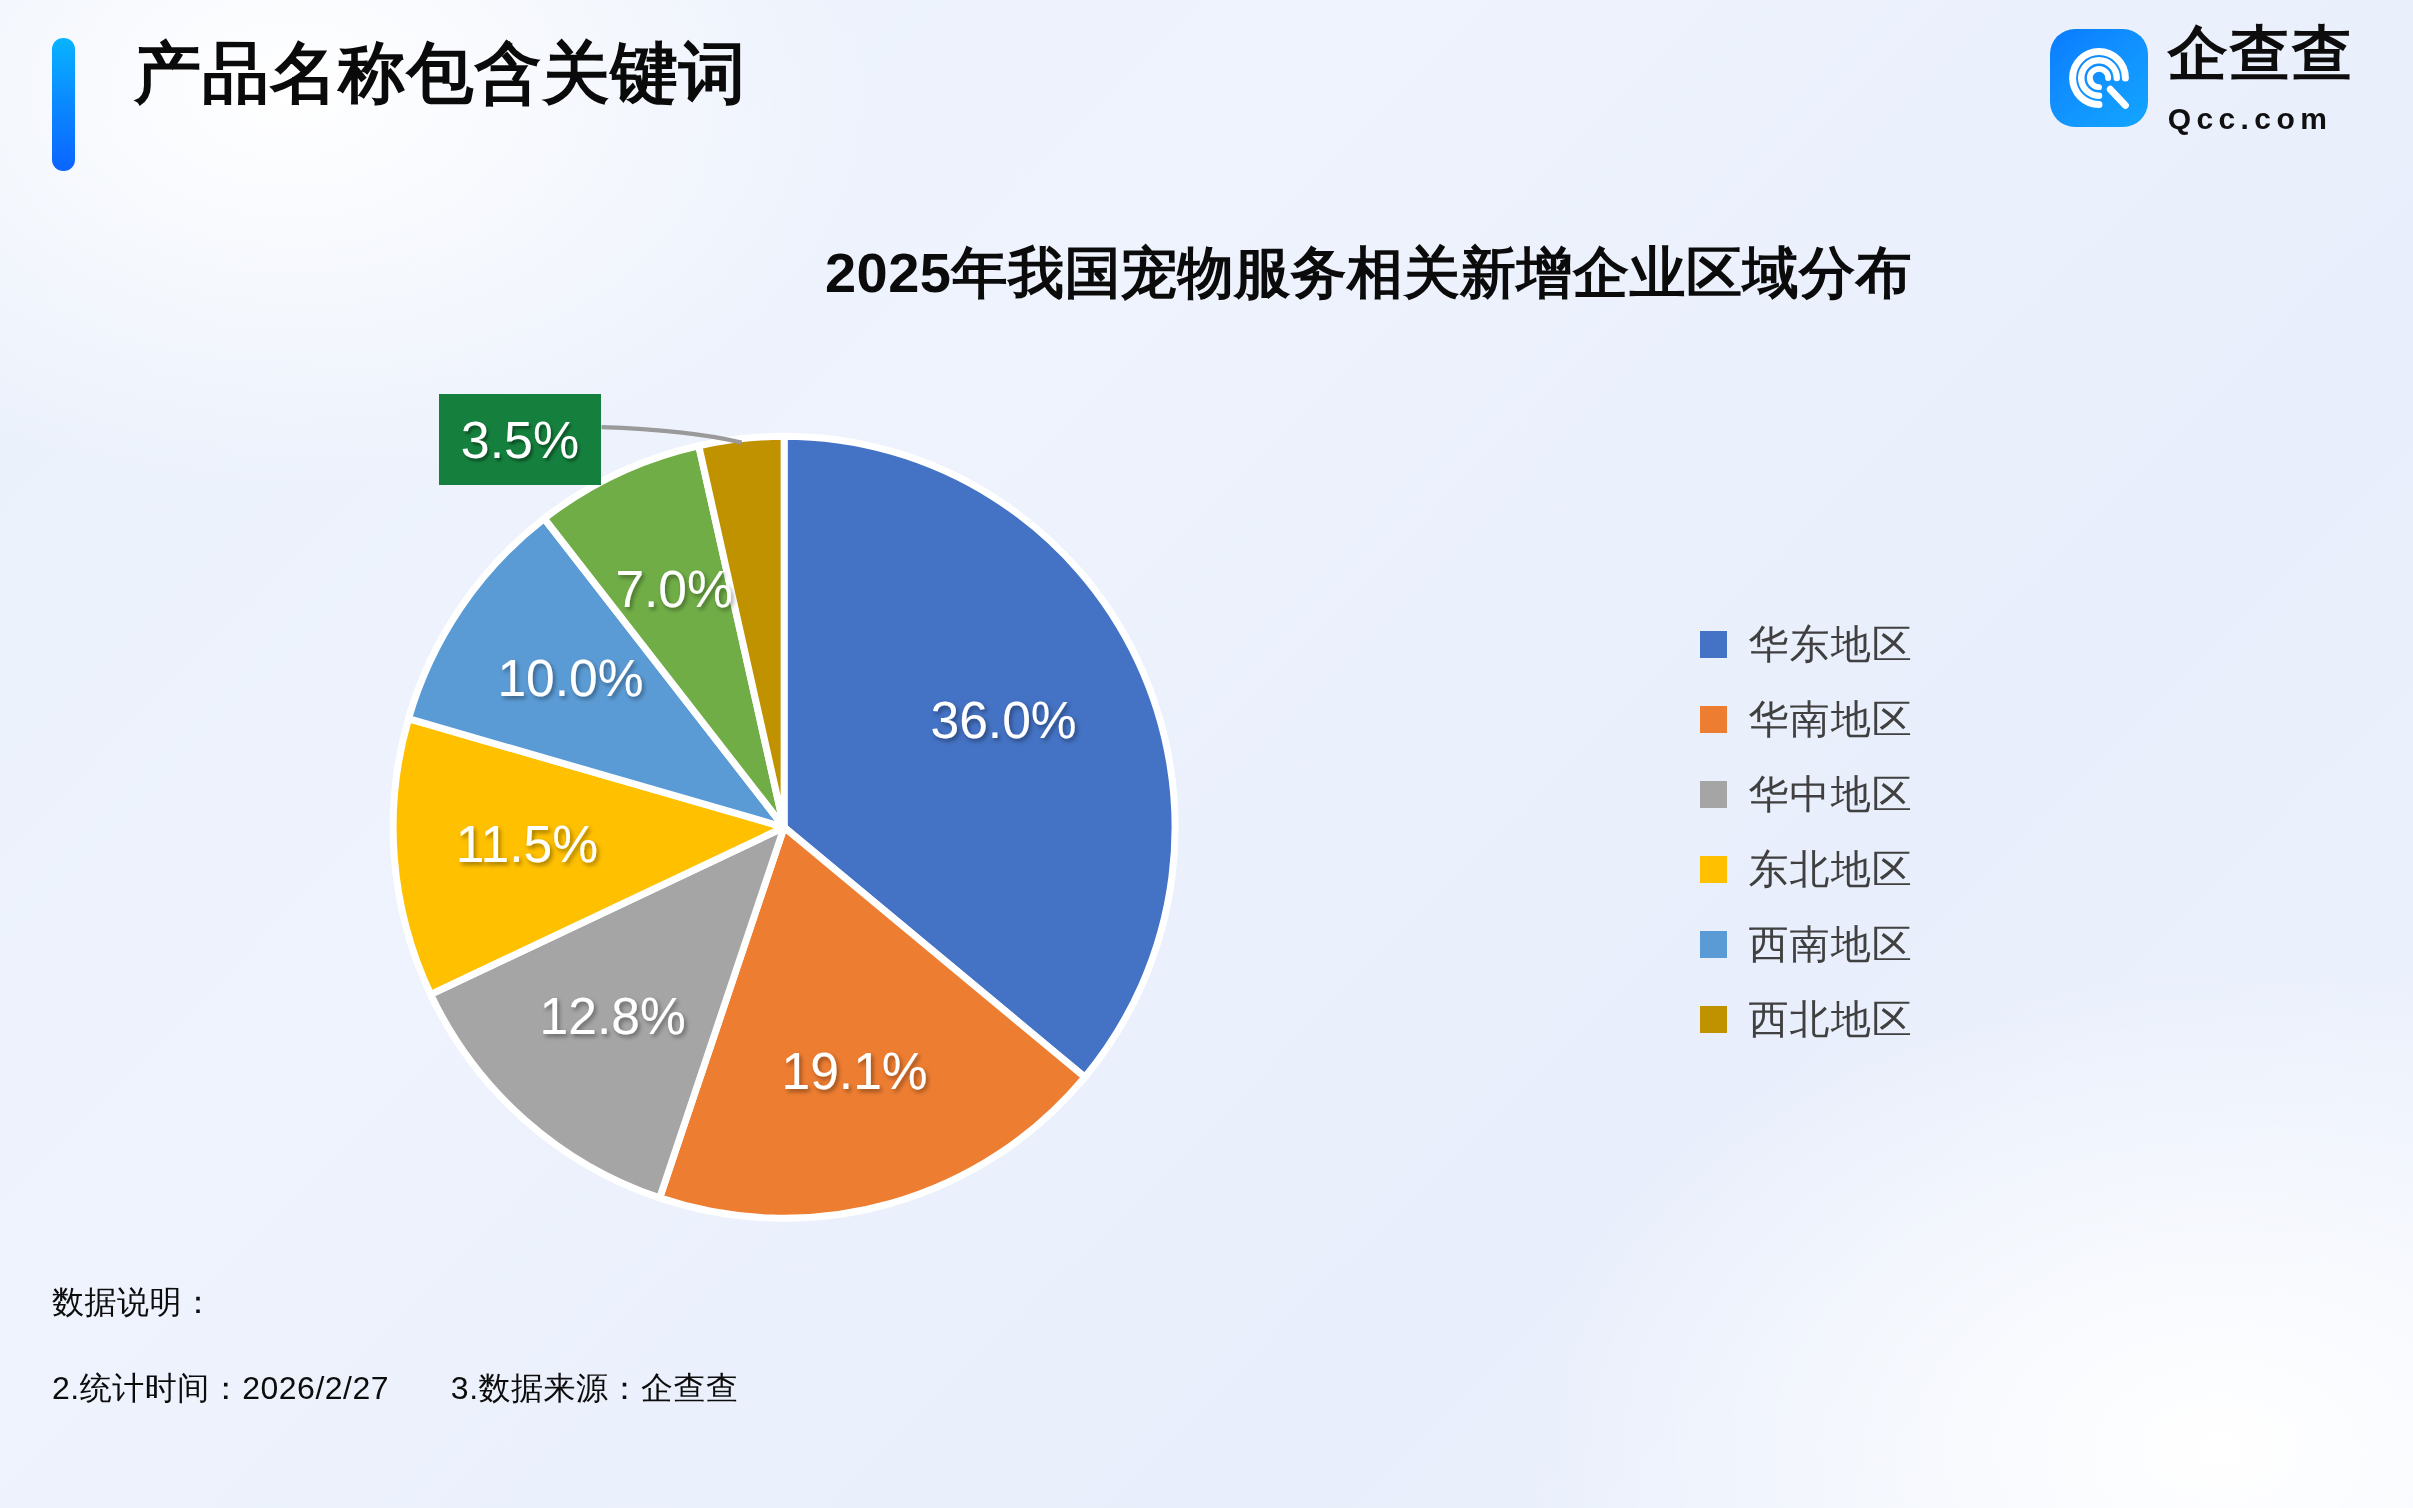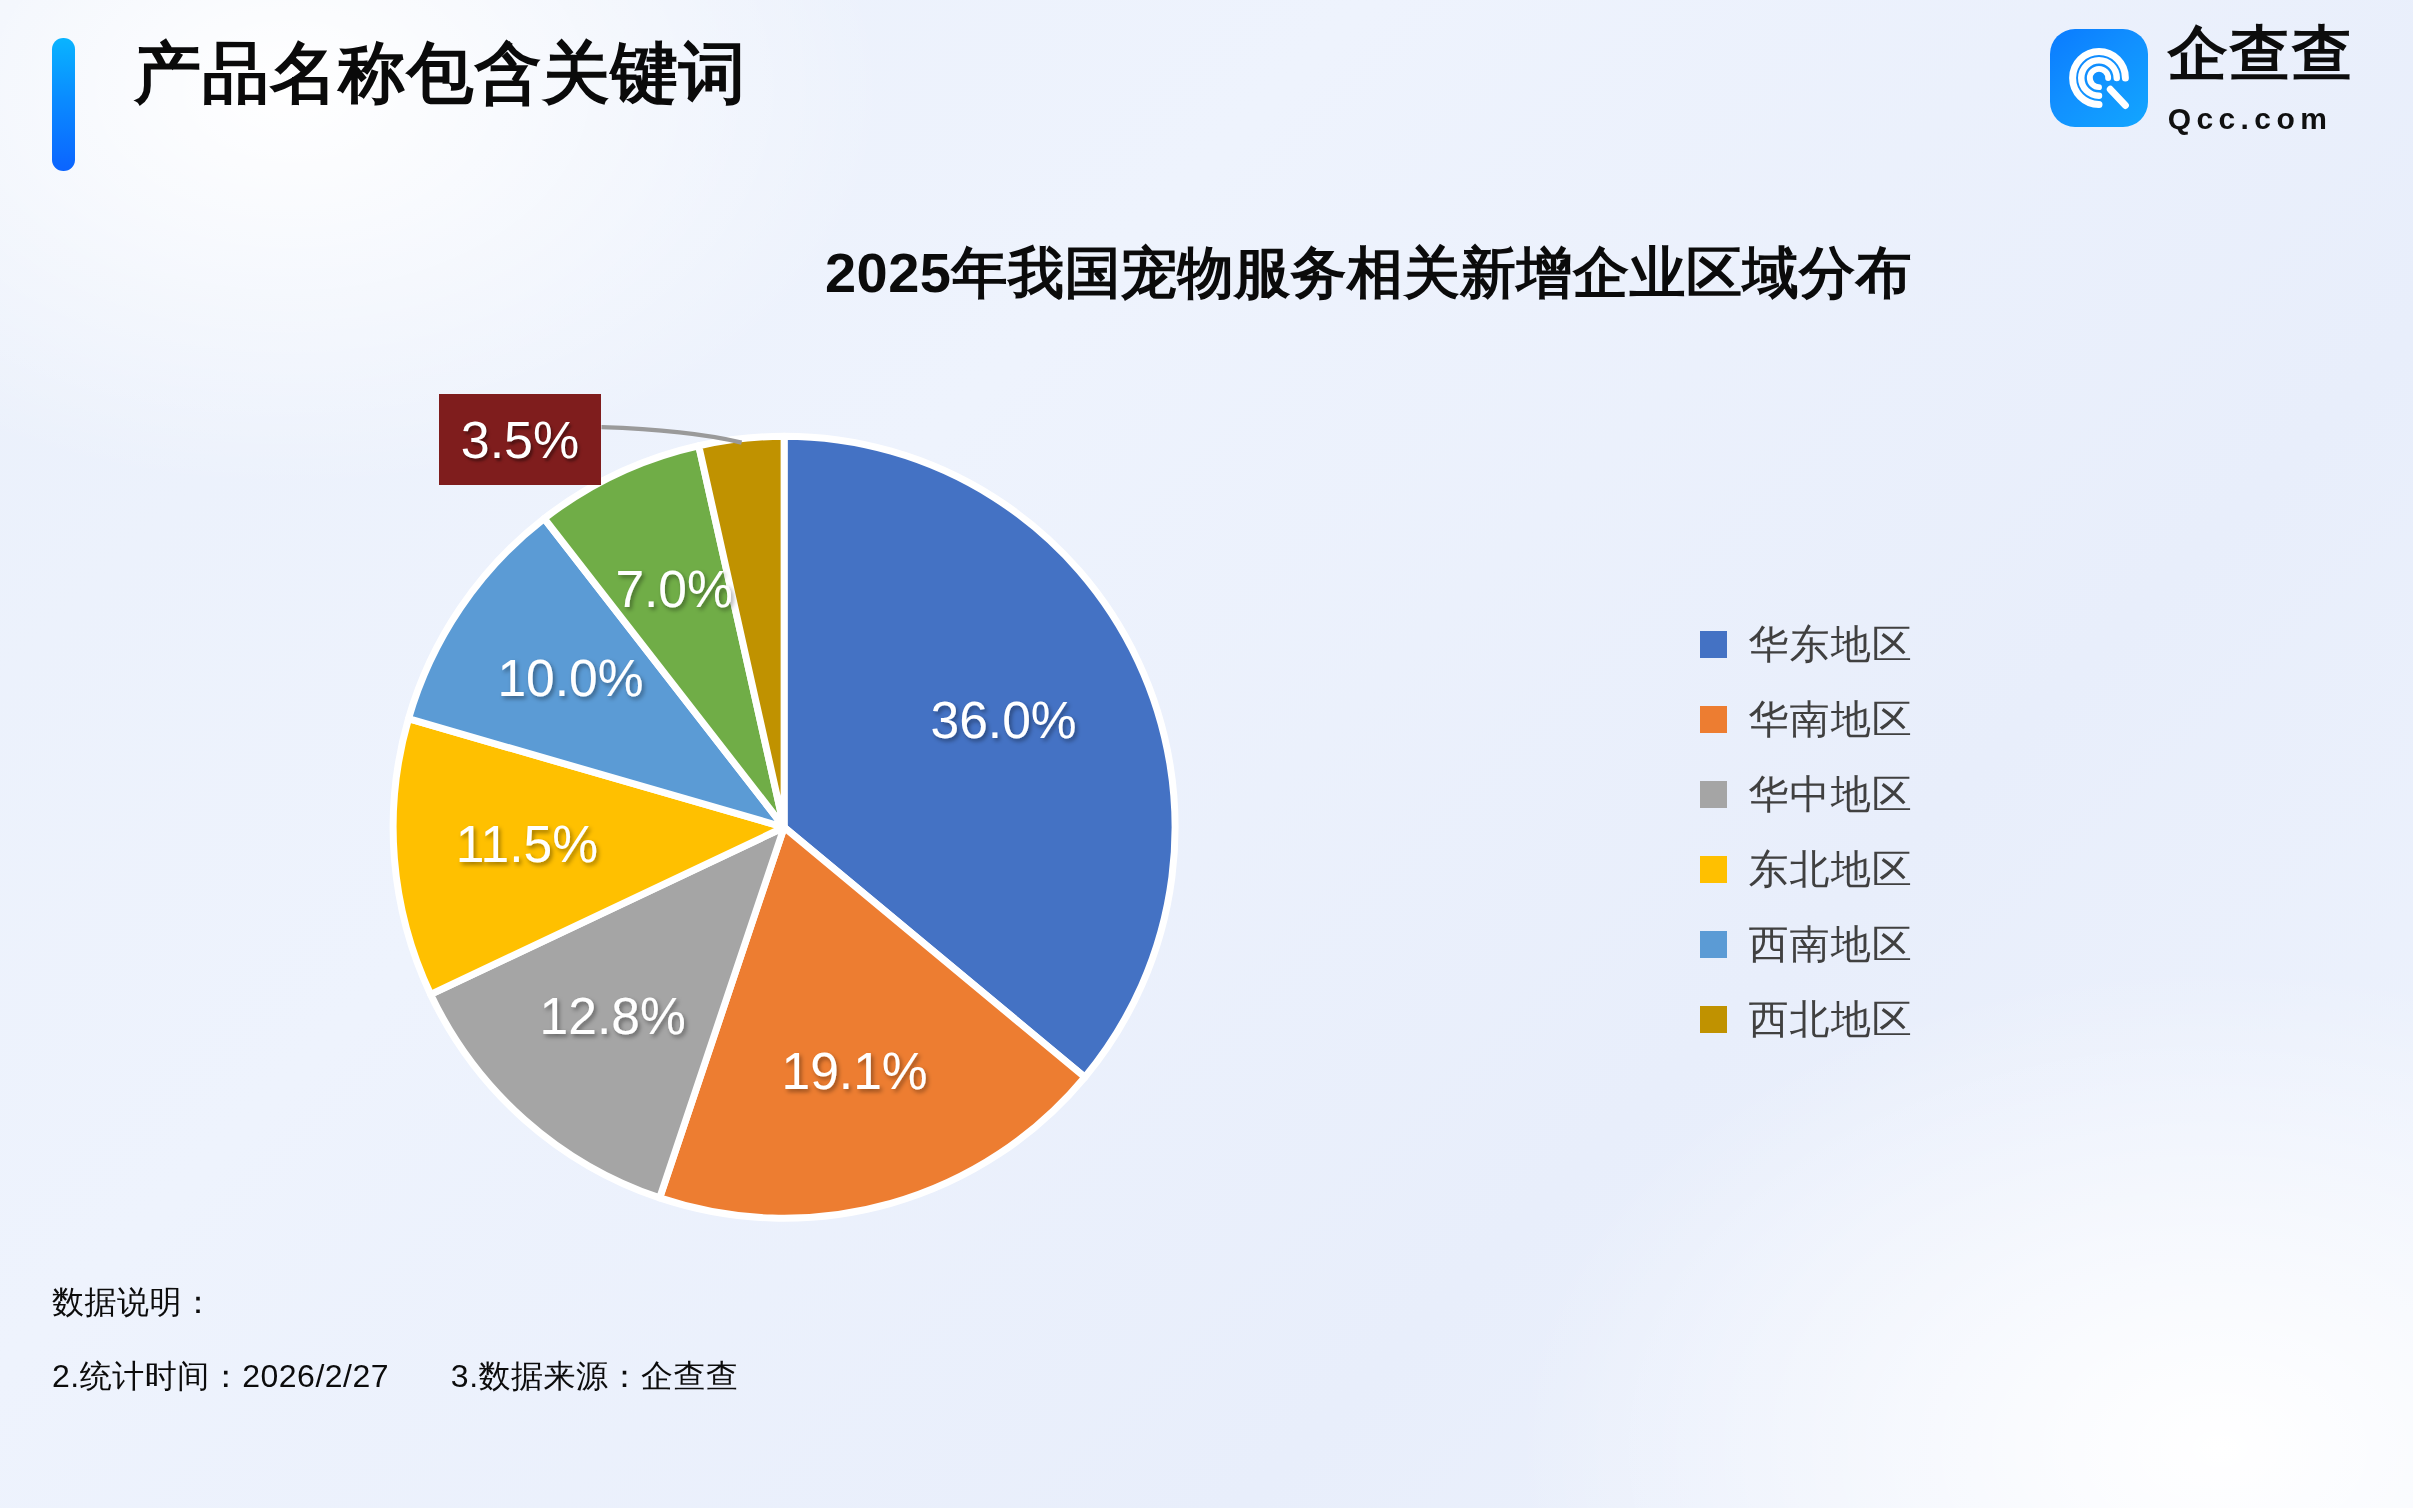--- a/index.html
+++ b/index.html
@@ -54,37 +54,37 @@
 
   .slice-label{
     font-family:"Liberation Sans","DejaVu Sans",sans-serif;
     font-size:96px; fill:#ffffff;
     text-anchor:middle; dominant-baseline:middle;
   }
 
   
   #callout-box{
     position:absolute; left:439px; top:394px; width:162px; height:91px;
-    background:#7f1d1d; display:flex; align-items:center; justify-content:center;
+    background:#15803d; display:flex; align-items:center; justify-content:center;
   }
   #callout-text{
     font-size:52px; color:#ffffff;
     text-shadow:2.1px 2.7px 2.7px rgba(0,0,0,0.38);
   }
 
   
   #legend{ position:absolute; left:1700px; top:607px; }
   .legend-item{ display:flex; align-items:center; height:75px; }
   .legend-swatch{ width:27px; height:27px; margin-right:21.5px; flex:0 0 auto; }
   .legend-label{ font-size:40px; color:#404040; letter-spacing:1.1px; white-space:nowrap; }
 
   
   #footer{ position:absolute; left:52px; top:1281px; width:1934px; }
   .foot-line{ font-size:32px; color:#0c0c0c; letter-spacing:0.5px; white-space:nowrap; }
-  #foot-heading{ margin-bottom:30px; }
+  #foot-heading{ margin-bottom:42px; }
   #foot-line-1{ margin-bottom:30px; }
   #foot-line-2 span{ display:inline-block; }
   #foot-gap{ width:43px; }
 </style>
 </head>
 <body>
 
 <div id="header">
 
   <div id="accent-bar"></div>

